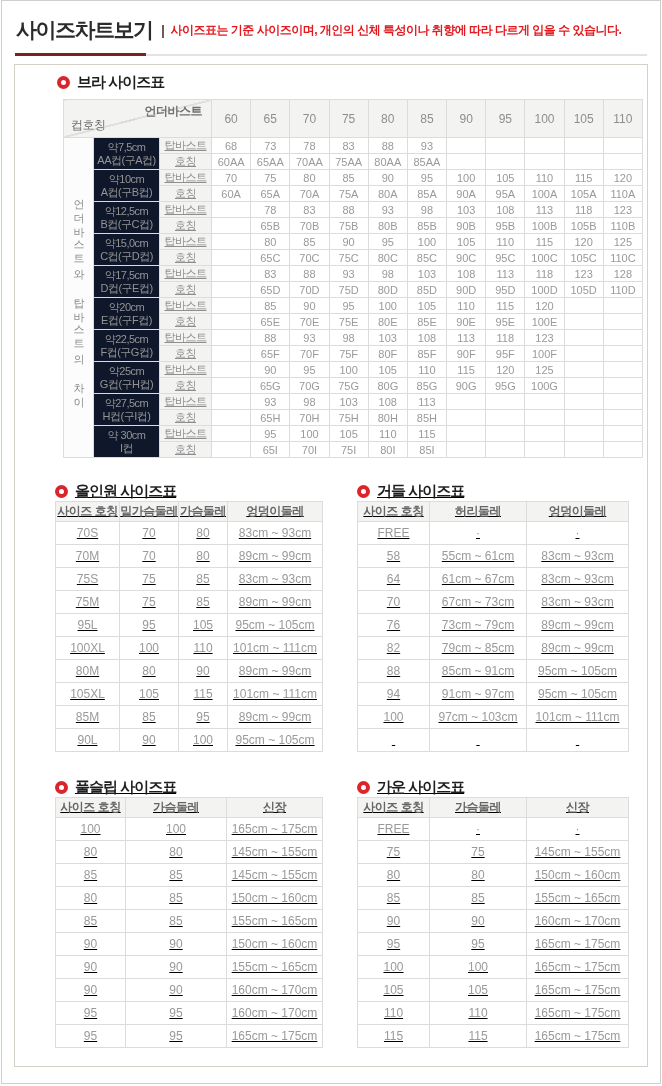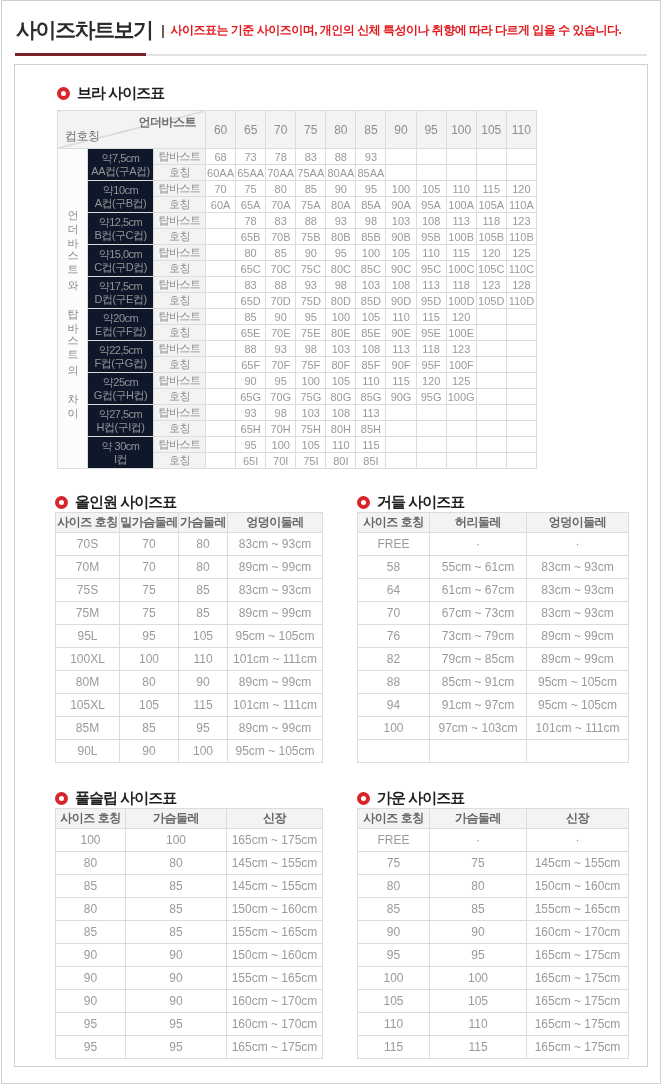--- a/index.html
+++ b/index.html
@@ -10,45 +10,45 @@
   
   .hdr { display:flex; align-items:flex-end; padding:15px 14px 0 14px; }
   .hdr-title { font-size:21px; font-weight:bold; color:#2b2b2b; letter-spacing:-1.5px; line-height:1.3; }
   .hdr-bar { width:2px; height:13px; background:#6d5c5c; margin:0 7px 5px 9px; }
   .hdr-note { font-size:12px; font-weight:bold; color:#e2191f; letter-spacing:-0.5px; margin-bottom:4px; }
   .rule { display:flex; margin:10px 13px 0 13px; height:3px; align-items:flex-start; }
   .rule-accent { width:131px; height:3px; background:#7a2125; }
   .rule-rest { flex:1; height:2px; background:#e3e3e3; margin-top:1px; }
 
   
-  .box { margin:8px 12px 0 12px; border:1px solid #d5d1c9; height:1003px; padding-top:19px; overflow:hidden; }
+  .box { margin:8px 12px 0 12px; border:1px solid #d5d1c9; height:1003px; padding-top:8px; overflow:hidden; }
 
   .sec-title { display:flex; align-items:center; font-size:15px; font-weight:bold; color:#1e1e1e; letter-spacing:-1px; }
   .bullet { width:13px; height:13px; border:4px solid #d8262c; border-radius:50%; background:#fff; margin-right:7px; flex:0 0 auto; }
 
   
   .bra-sec { margin:0 14px 0 42px; }
-  table.bra { border-collapse:collapse; table-layout:fixed; width:480px; margin-top:7px; font-size:11px; }
+  table.bra { border-collapse:collapse; table-layout:fixed; width:580px; margin-top:7px; font-size:11px;margin-left:6px; }
   .bra th, .bra td { border:1px solid #dcdcdc; text-align:center; padding:0; overflow:hidden; }
   .bra thead tr { height:38px; }
   .bra tbody tr { height:15px; }
   .bra thead th { background:#f3f3f2; font-weight:normal; font-size:12px; color:#8e8e8e; }
   .bra th.corner { position:relative; background-color:#f3f3f2;
       background-image:linear-gradient(to bottom right, rgba(0,0,0,0) calc(50% - 1px), #cbcbcb calc(50% - 1px), #cbcbcb calc(50% + 0px), rgba(0,0,0,0) calc(50% + 0px)); }
   .corner-top { position:absolute; top:3px; right:9px; font-size:12px; font-weight:bold; color:#707070; letter-spacing:-0.5px; }
   .corner-bottom { position:absolute; bottom:3px; left:7px; font-size:12px; font-weight:normal; color:#707070; letter-spacing:-0.5px; }
   col.c-side { width:30px; } col.c-cup { width:66px; } col.c-lbl { width:52px; }
   .bra td.side { background:#fcfcfc; vertical-align:middle; }
   .vert { writing-mode:vertical-rl; text-orientation:upright; font-size:11px; color:#8a8a8a; letter-spacing:3px; line-height:13px; white-space:pre; }
   .bra td.cup { background:#0f172a; color:#949494; font-size:11px; line-height:13px; letter-spacing:-0.5px; }
-  .bra td.lbl { background:#f3f3f2; color:#8e8e8e; font-size:11px; letter-spacing:-0.5px; }
+  .bra td.lbl { background:#f3f3f2; color:#8e8e8e; font-size:11px; letter-spacing:-0.5px;text-decoration:underline; }
   .bra tbody td { color:#9a9a9a; }
 
   
-  .grid { display:grid; grid-template-columns:268px 272px; column-gap:34px; row-gap:26px; padding:24px 0 0 40px; }
+  .grid { display:grid; grid-template-columns:268px 272px; column-gap:34px; row-gap:26px; padding:24px 0 0 40px;text-decoration:underline; }
   table.sz { border-collapse:collapse; table-layout:fixed; width:100%; font-size:12px; }
   .sz th, .sz td { border:1px solid #dcdcdc; text-align:center; padding:0; }
   .sz th { height:20px; background:#f3f3f2; color:#666; font-weight:bold; letter-spacing:-0.5px; }
   .sz td { height:23px; color:#9a9a9a; }
   .t-allinone th:nth-child(1){width:64px} .t-allinone th:nth-child(2){width:59px} .t-allinone th:nth-child(3){width:49px}
   .t-girdle  th:nth-child(1){width:72px} .t-girdle  th:nth-child(2){width:97px}
   .t-fullslip th:nth-child(1){width:70px} .t-fullslip th:nth-child(2){width:101px}
   .t-gown    th:nth-child(1){width:72px} .t-gown    th:nth-child(2){width:97px}
 </style>
 </head>

